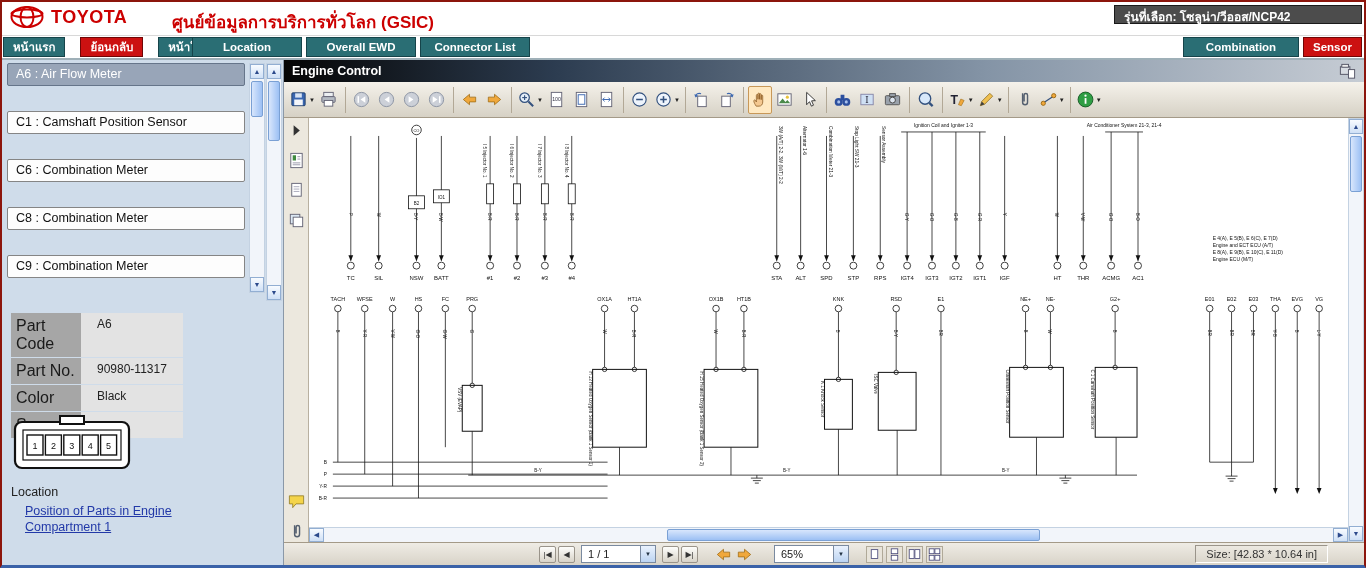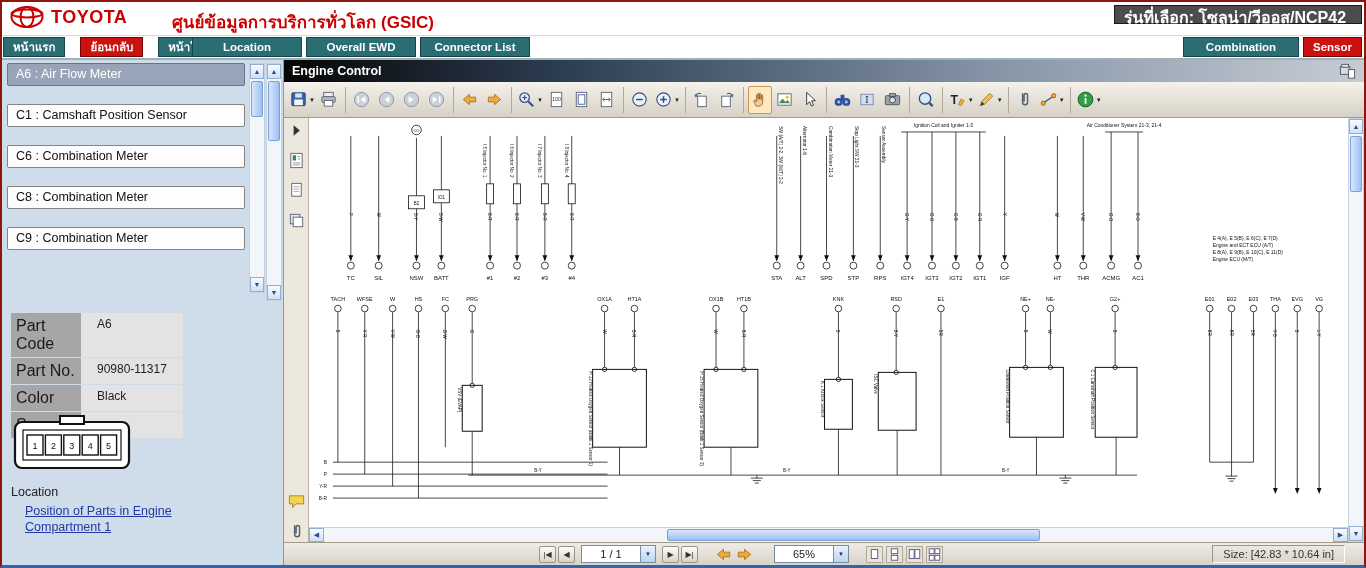--- a/index.html
+++ b/index.html
@@ -3,35 +3,35 @@
 <meta charset="utf-8">
 <style>
 *{margin:0;padding:0;box-sizing:border-box}
 html,body{width:1366px;height:568px;overflow:hidden;font-family:"Liberation Sans",sans-serif;background:#fff}
 .app{width:1366px;height:568px;display:flex;flex-direction:column;border:2px solid #8c150c;border-bottom:3px solid #3a62a8;background:#fff}
 
 .hdr{height:34px;position:relative;background:#fff;border-bottom:1px solid #d8d8d8;flex:none}
 .logo{position:absolute;left:8px;top:4px;display:flex;align-items:center;gap:7px}
 .logo-text{color:#cc0000;font-weight:bold;font-size:18px;letter-spacing:.5px}
 .hdr-title{position:absolute;left:170px;top:6px;color:#cc0000;font-weight:bold;font-size:17px}
-.model-box{position:absolute;right:2px;top:3px;width:248px;height:19px;background:#4c4c4c;border:1px solid #1a1a1a;color:#fff;font-size:16px;font-weight:bold;line-height:23px;padding-left:9px}
+.model-box{position:absolute;right:2px;top:3px;width:248px;height:19px;background:#4c4c4c;border:1px solid #1a1a1a;color:#fff;font-size:12px;font-weight:bold;line-height:23px;padding-left:9px}
 
 .nav{height:24px;position:relative;background:#fff;border-bottom:2px solid #9fb0b8;flex:none}
 .nav-left{position:absolute;left:1px;top:1px;display:flex;gap:15px}
 .nav-center{position:absolute;left:190px;top:1px;display:flex;gap:4px}
 .nav-right{position:absolute;right:2px;top:1px;display:flex;gap:4px}
 .nav-btn{height:20px;line-height:19px;padding:0 9px;font-size:11.5px;font-weight:bold;color:#fff;background:#2a6e74;border:1px solid #16444a;text-align:center;cursor:pointer;white-space:nowrap;overflow:hidden}
 .nav-btn.red{background:#cc1111;border-color:#700606}
 .nav-center .nav-btn{min-width:110px}
 .nav-right .nav-btn.wide{min-width:116px}
 
 .content{flex:1;display:flex;min-height:0}
 .sidebar{width:281px;flex:none;background:#cfdcea;position:relative;overflow:hidden}
 .clist{position:absolute;left:5px;top:3px;width:238px}
-.citem{height:23px;line-height:21px;background:#fdfdfd;border:1px solid #858585;border-radius:2px;margin-bottom:18px;padding-left:8px;font-size:12.5px;color:#111;cursor:pointer;white-space:nowrap;overflow:hidden}
+.citem{height:23px;line-height:21px;background:#fdfdfd;border:1px solid #858585;border-radius:2px;margin-bottom:25px;padding-left:8px;font-size:12.5px;color:#111;cursor:pointer;white-space:nowrap;overflow:hidden}
 .citem.sel{background:#98a5b8;color:#fff;border-color:#66758a}
 .list-scroll{position:absolute;left:247px;top:3px;height:230px}
 .panel-scroll{position:absolute;left:264px;top:3px;height:238px}
 .vscroll{width:16px;background:#f2f5fa;border:1px solid #c4d2e2;display:flex;flex-direction:column}
 .sv-btn{height:15px;flex:none;background:linear-gradient(#f8fbff,#cfe0f6);border:1px solid #92aed2;color:#2c4a8c;font-size:7px;display:flex;align-items:center;justify-content:center;cursor:pointer}
 .sv-track{flex:1;position:relative}
 .sv-thumb{position:absolute;left:1px;right:1px;background:linear-gradient(90deg,#d8e6fc,#9cc0f4);border:1px solid #7aa0d4;border-radius:2px}
 .ptable{position:absolute;left:9px;top:253px;width:172px}
 .ptrow{display:flex;margin-bottom:1px}
 .ptlabel{width:70px;background:#a6a6a6;color:#1a1a1a;font-size:16px;padding:4px 0 4px 5px}
@@ -58,26 +58,26 @@
 .sh-btn{width:15px;flex:none;background:linear-gradient(#f8fbff,#cfe0f6);border:1px solid #92aed2;color:#2c4a8c;font-size:7px;display:flex;align-items:center;justify-content:center;cursor:pointer}
 .sh-track{flex:1;position:relative}
 .sh-thumb{position:absolute;top:1px;bottom:1px;left:34%;width:37%;background:linear-gradient(#d8e6fc,#9cc0f4);border:1px solid #7aa0d4;border-radius:2px}
 .main-scroll{flex:none}
 
 .statusbar{height:23px;flex:none;background:linear-gradient(#efece5,#d8d3c8);border-top:1px solid #a49a88;display:flex;align-items:center;font-size:11px;color:#222;padding:0 6px}
 .sb-start{width:248px;flex:none}
 .sb-nav{width:17px;height:17px;background:linear-gradient(#fdfdfb,#d8d3c8);border:1px solid #9a948a;border-radius:2px;font-size:8px;display:flex;align-items:center;justify-content:center;color:#333;margin:0 1px;cursor:pointer}
 .sb-gold{width:21px;height:20px;border:none;background:transparent;cursor:pointer;display:flex;align-items:center;justify-content:center}
 .combo{display:flex;height:18px;border:1px solid #7a8aa0;background:#fff;margin:0 5px;cursor:pointer}
-.combo-val{padding:0 6px;line-height:16px;font-size:11px;min-width:58px;text-align:center}
+.combo-val{padding:0 6px;line-height:16px;font-size:11px;min-width:58px;text-align:left}
 .combo-dd{width:15px;background:linear-gradient(#eaf2fd,#bcd4f2);border-left:1px solid #7a8aa0;font-size:6px;display:flex;align-items:center;justify-content:center;color:#234}
 .sb-gap{width:14px;flex:none}
 .sb-layouts{display:flex;gap:3px;margin-left:12px}
 .sb-layout{width:17px;height:17px;display:flex;align-items:center;justify-content:center;border:1px solid #b0a998;background:#e8e4da;cursor:pointer}
-.size-box{margin-left:auto;margin-right:13px;border:1px solid;border-color:#9a948a #fff #fff #9a948a;padding:2px 10px;font-size:11px;color:#333;white-space:nowrap}
+.size-box{margin-left:auto;margin-right:30px;border:1px solid;border-color:#9a948a #fff #fff #9a948a;padding:2px 10px;font-size:11px;color:#333;white-space:nowrap}
 </style>
 </head>
 <body>
 
 <div class="app">
 
   <header class="hdr">
     <div class="logo">
       <svg width="34" height="22" viewBox="0 0 34 22">
         <ellipse cx="17" cy="11" rx="15.5" ry="10" fill="none" stroke="#cc0000" stroke-width="2"></ellipse>

